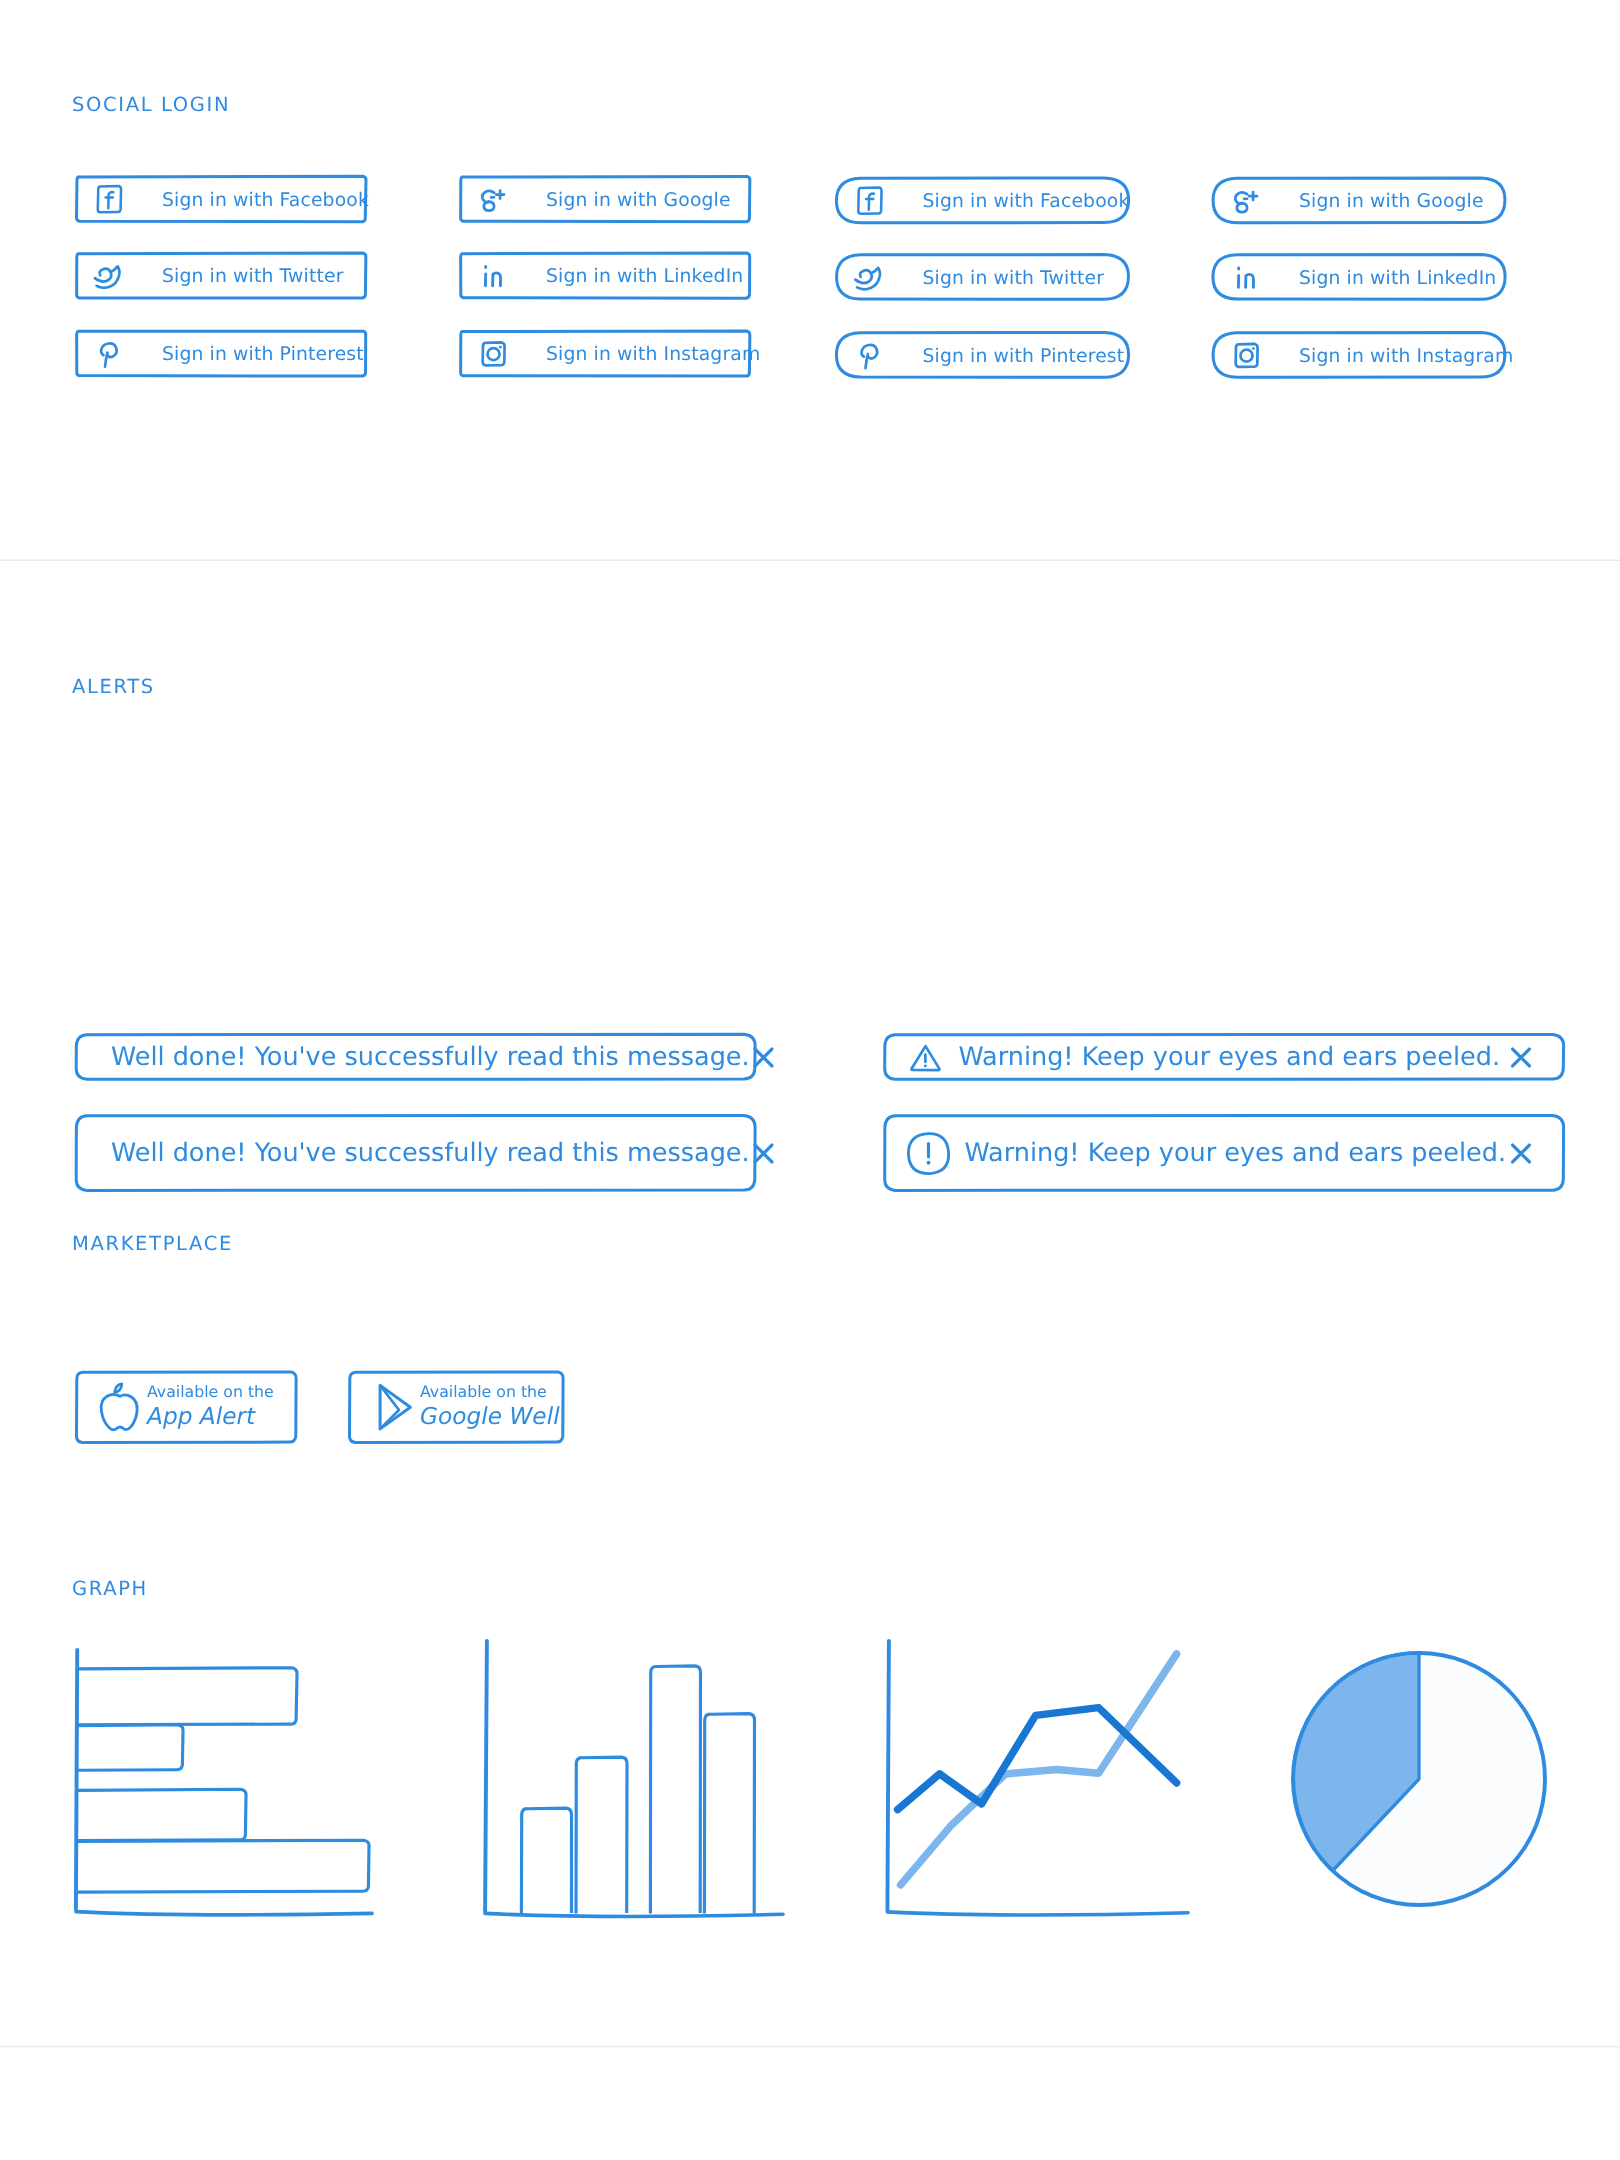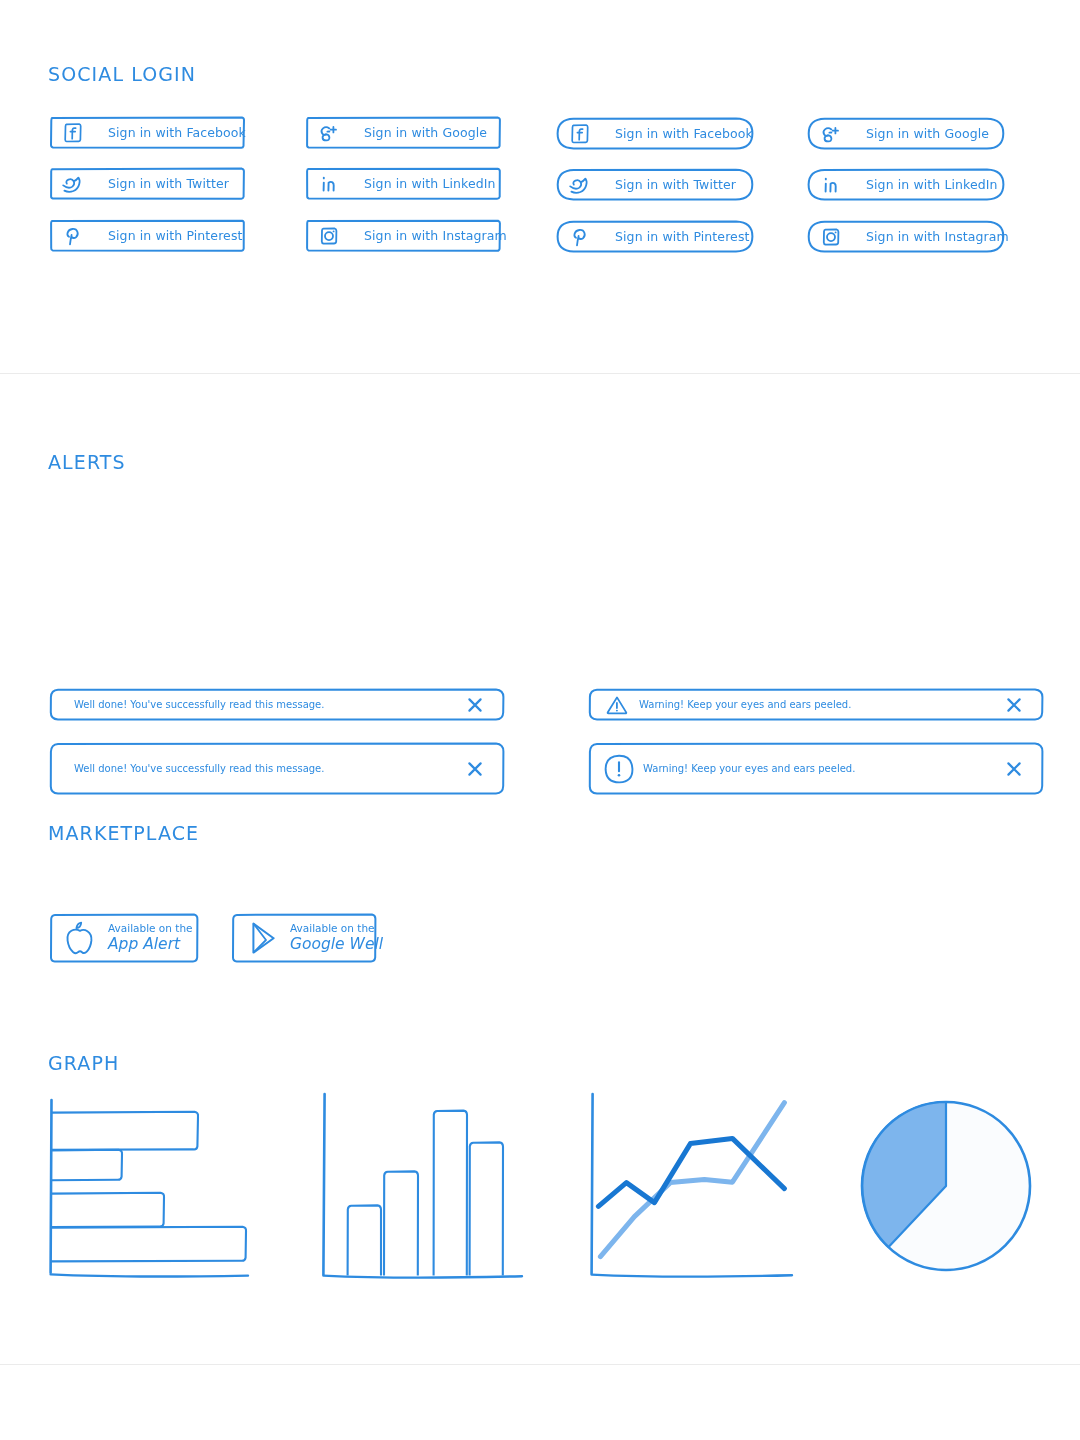--- a/index.html
+++ b/index.html
@@ -16,21 +16,21 @@
     position: relative;
     width: 1080px;
     height: 1440px;
     background: #ffffff;
   }
 
   
   .section-title {
     position: absolute;
     font-family: "DejaVu Sans", sans-serif;
-    font-size: 19px;
+    font-size: 13px;
     font-weight: 400;
     letter-spacing: 1.1px;
     color: #2E8BE0;
     white-space: nowrap;
   }
 
   
   .separator {
     position: absolute;
     left: 0;
@@ -144,21 +144,21 @@
     height: 28px;
     flex: 0 0 auto;
     display: flex;
     align-items: center;
     justify-content: center;
   }
   .alert-bar .bar-msg {
     position: relative;
     flex: 1 1 auto;
     font-family: "DejaVu Sans", sans-serif;
-    font-size: 10px;
+    font-size: 17px;
     color: #2E8BE0;
     white-space: nowrap;
   }
   .alert-bar .bar-close {
     position: relative;
     margin-right: 22px;
     width: 18px;
     height: 18px;
     flex: 0 0 auto;
     cursor: pointer;
@@ -178,21 +178,20 @@
     width: 36px;
     height: 38px;
     margin-left: 14px;
     flex: 0 0 auto;
     display: flex;
     align-items: center;
     justify-content: center;
   }
   .store-btn .store-txt {
     position: relative;
-    margin-left: 10px;
     display: flex;
     flex-direction: column;
     justify-content: center;
     line-height: 1.12;
   }
   .store-btn .store-small {
     font-family: "DejaVu Sans", sans-serif;
     font-size: 10.5px;
     color: #2E8BE0;
     white-space: nowrap;

